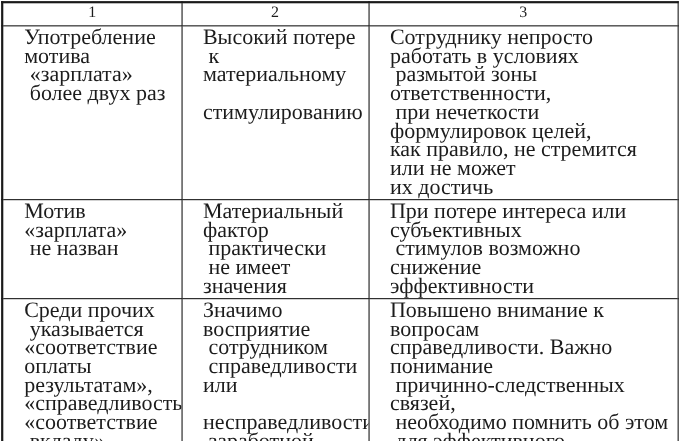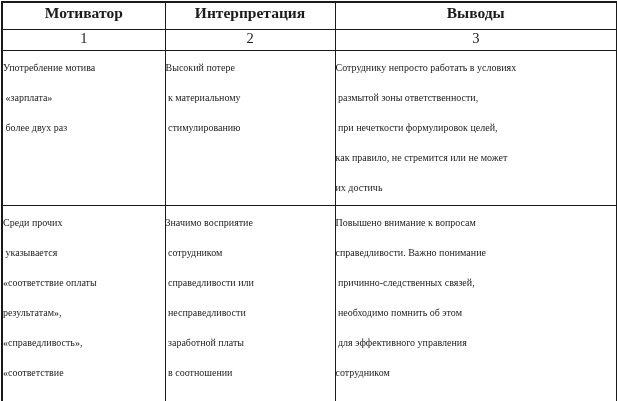--- a/index.html
+++ b/index.html
@@ -43,65 +43,70 @@
   }
   td.num-cell {
     text-align: center;
     vertical-align: middle;
     height: 21px;
     font-size: 14.5px;
     padding: 0 4px;
     border-bottom: 2px solid #1a1a1a;
   }
   td.body-cell {
-    font-size: 10px;
-    line-height: 30px;
-    padding: 2px 4px 2px 0;
+    font-size: 20px;
+    line-height: 17px;
+    padding: 2px 4px 2px 19px;
     white-space: pre-wrap;
     border-top: 2px solid #1a1a1a;
   }
   tr.row-1 { height: 121px; }
   tr.row-2 { height: 66px; }
   tr.row-3 { height: 160px; }
 </style>
 </head>
 <body>
 
 <div class="page">
   <table class="scan-table">
     <colgroup>
       <col style="width:163px">
       <col style="width:170px">
       <col style="width:282px">
     </colgroup>
     <thead>
       <tr>
-        <th class="col-header">Мотиватор</th>
-        <th class="col-header">Интерпретация</th>
-        <th class="col-header">Выводы</th>
-      </tr>
-      <tr>
         <td class="num-cell">1</td>
         <td class="num-cell">2</td>
         <td class="num-cell">3</td>
       </tr>
     </thead>
     <tbody>
       <tr class="row-1">
         <td class="body-cell">Употребление мотива
  «зарплата»
  более двух раз</td>
         <td class="body-cell">Высокий потере
  к материальному
  стимулированию</td>
         <td class="body-cell">Сотруднику непросто работать в условиях
  размытой зоны ответственности,
  при нечеткости формулировок целей,
 как правило, не стремится или не может
 их достичь</td>
+      </tr>
+      <tr class="row-2">
+        <td class="body-cell">Мотив «зарплата»
+ не назван</td>
+        <td class="body-cell">Материальный фактор
+ практически
+ не имеет значения</td>
+        <td class="body-cell">При потере интереса или субъективных
+ стимулов возможно снижение
+эффективности</td>
       </tr>
       <tr class="row-3">
         <td class="body-cell">Среди прочих
  указывается
 «соответствие оплаты
 результатам»,
 «справедливость»,
 «соответствие
  вкладу»</td>
         <td class="body-cell">Значимо восприятие

